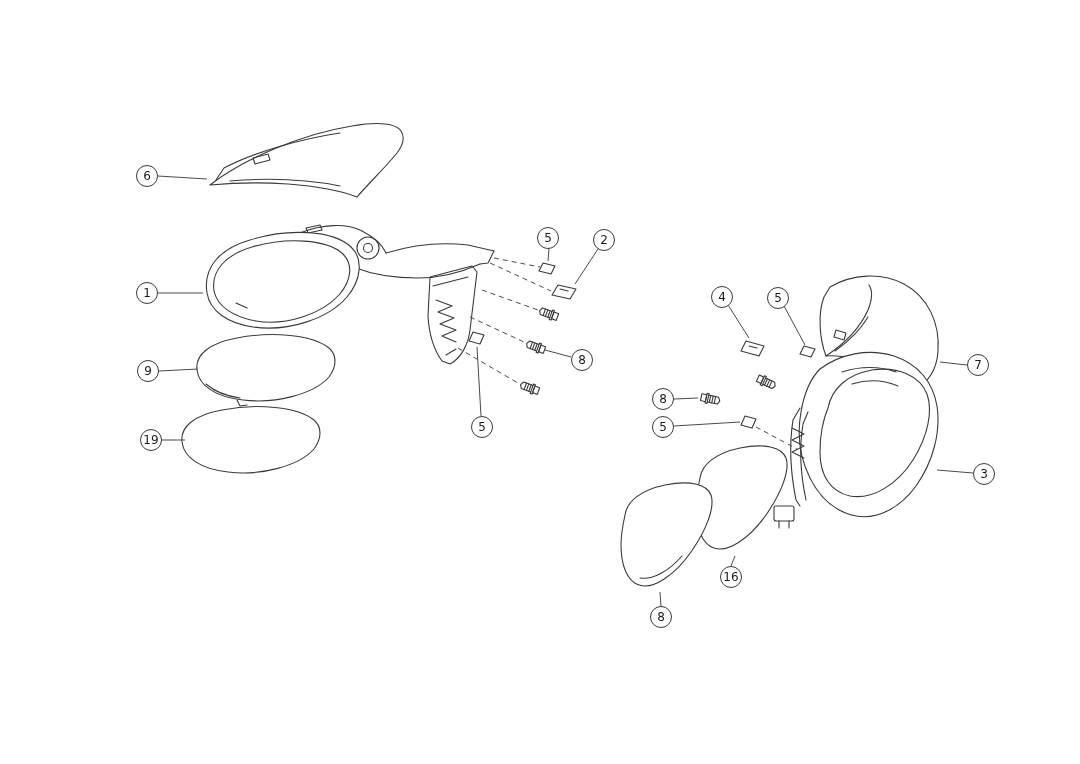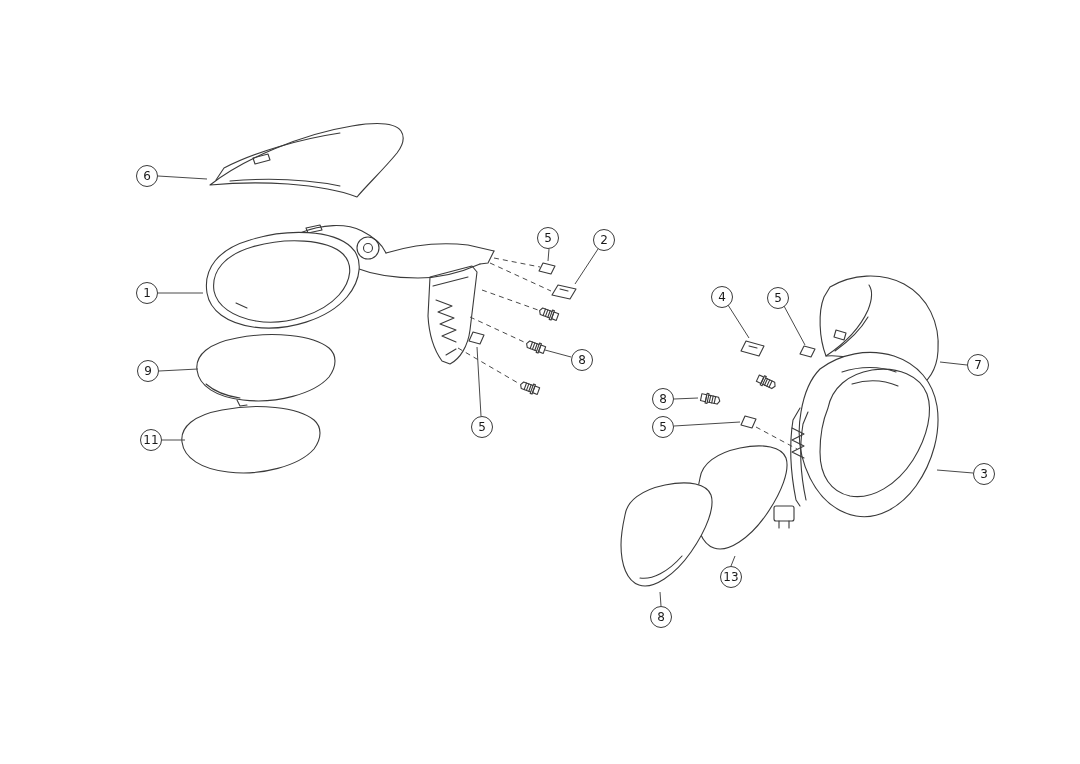--- a/index.html
+++ b/index.html
@@ -173,21 +173,21 @@
   <div class="callout" style="left:136px; top:165px">
       <span>6</span>
     </div>
   <div class="callout" style="left:136px; top:282px">
       <span>1</span>
     </div>
   <div class="callout" style="left:137px; top:360px">
       <span>9</span>
     </div>
   <div class="callout" style="left:140px; top:429px">
-      <span>11</span>
+      <span>19</span>
     </div>
   <div class="callout" style="left:537px; top:227px">
       <span>5</span>
     </div>
   <div class="callout" style="left:593px; top:229px">
       <span>2</span>
     </div>
   <div class="callout" style="left:571px; top:349px">
       <span>8</span>
     </div>
@@ -206,19 +206,19 @@
   <div class="callout" style="left:652px; top:388px">
       <span>8</span>
     </div>
   <div class="callout" style="left:652px; top:416px">
       <span>5</span>
     </div>
   <div class="callout" style="left:973px; top:463px">
       <span>3</span>
     </div>
   <div class="callout" style="left:720px; top:566px">
-      <span>13</span>
+      <span>16</span>
     </div>
   <div class="callout" style="left:650px; top:606px">
       <span>8</span>
     </div>
 
 </div>
 
 </body></html>

